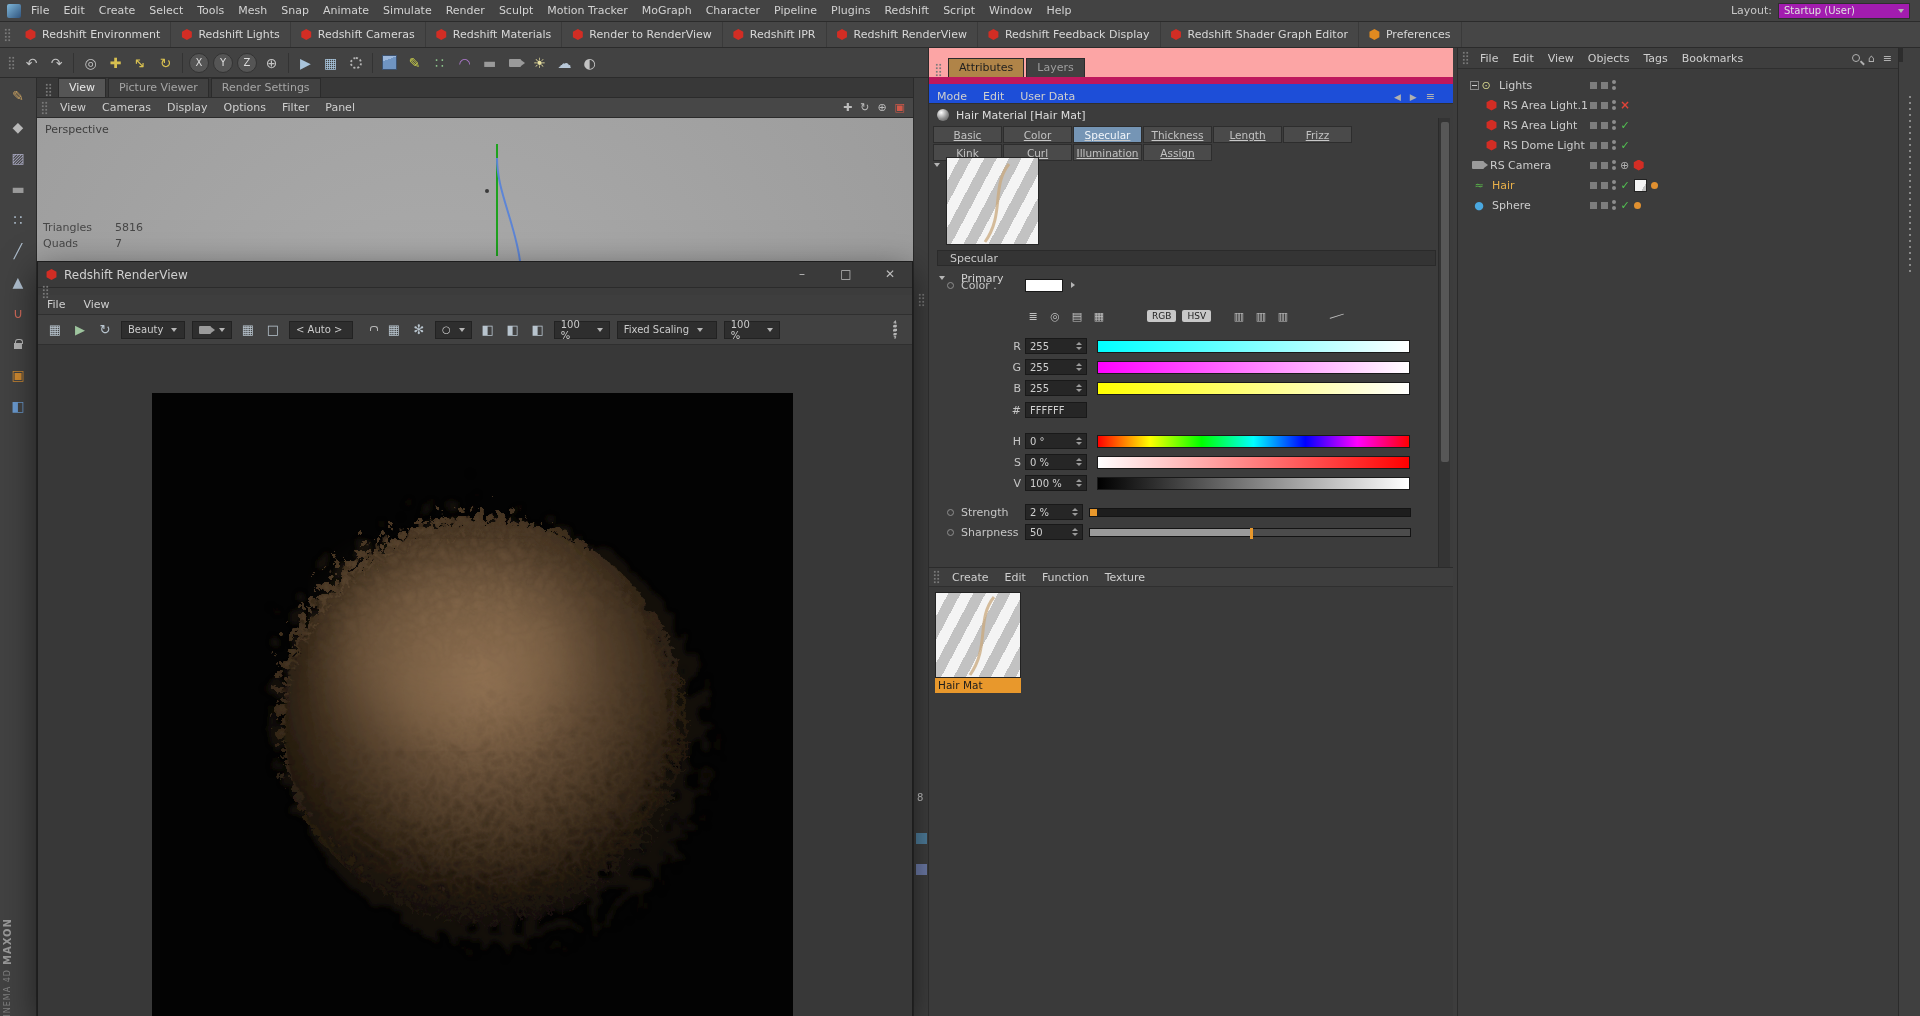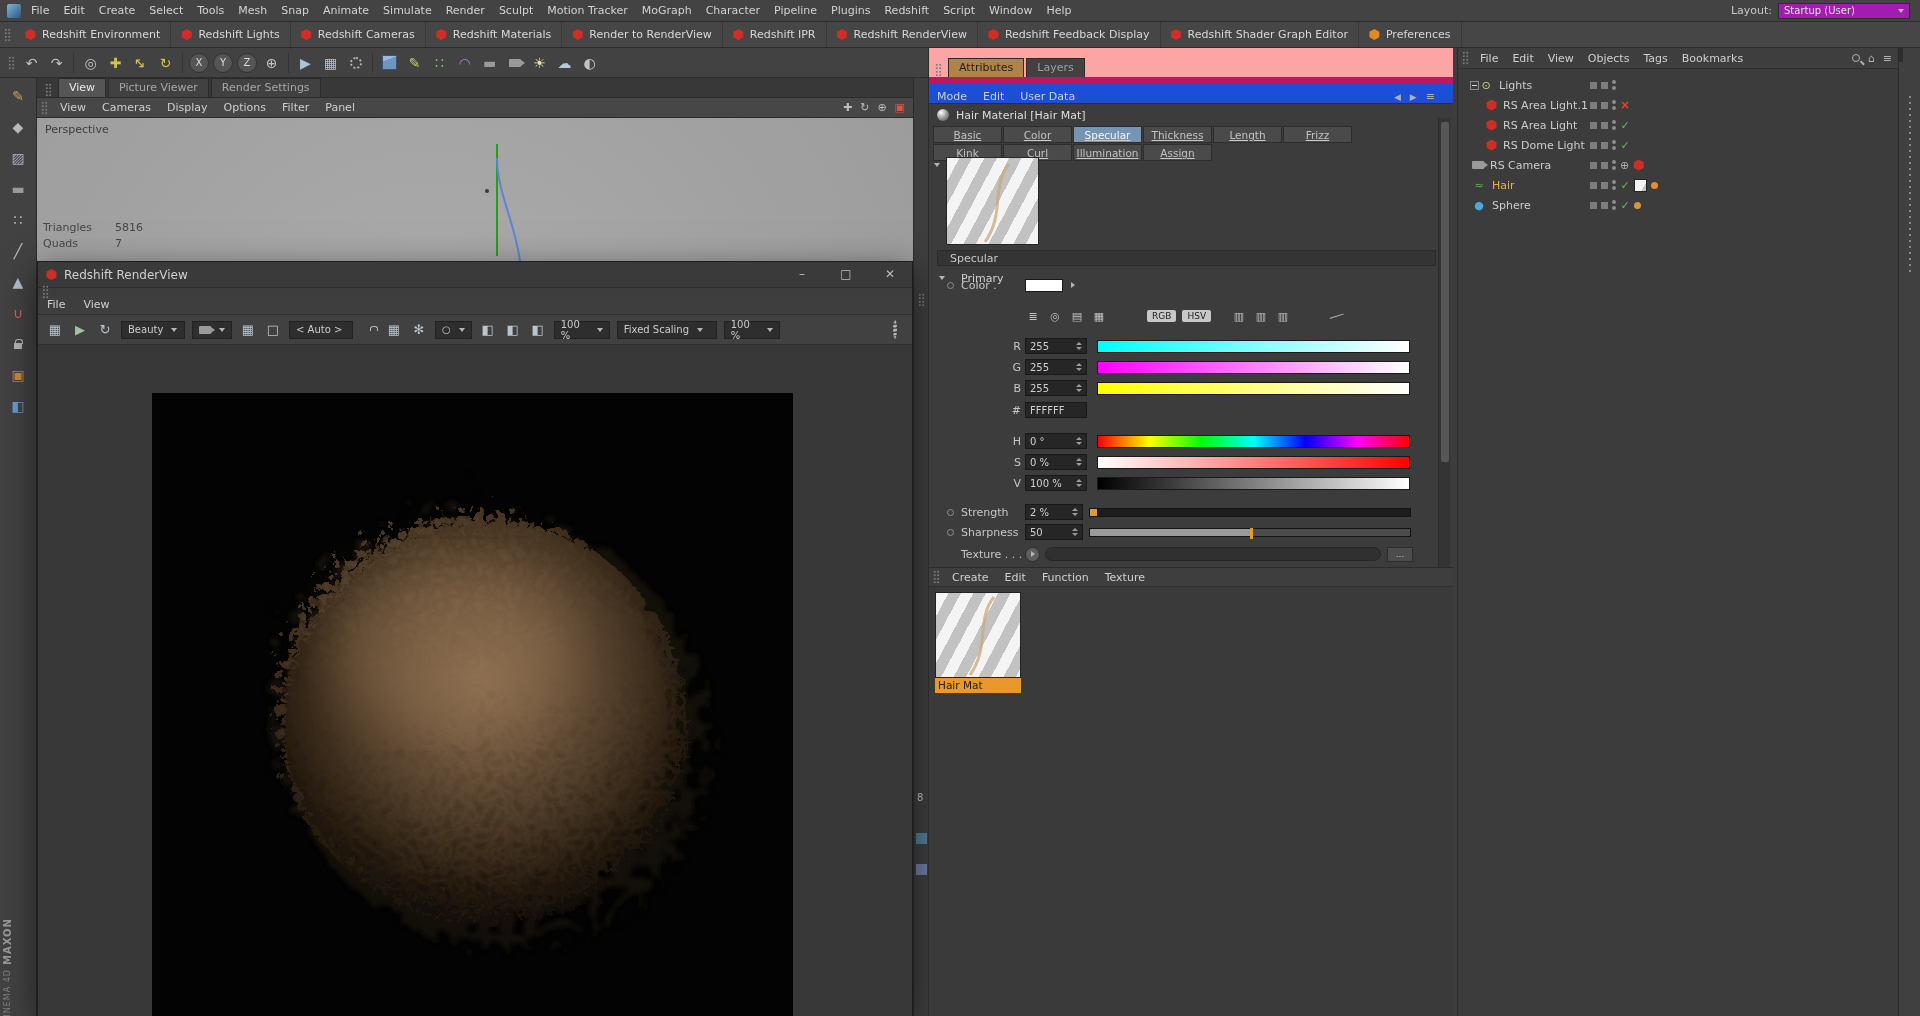--- a/index.html
+++ b/index.html
@@ -590,28 +590,20 @@
         <span>50</span>
         <span class="step">
           <i class="up"></i>
           <i class="dn"></i>
         </span>
       </span>
     <span class="minislider" style="background:linear-gradient(to right,#9a9a9a 0 50%,#4c4c4c 50%)">
         <span style="position:absolute;left:50%;top:-1px;width:3px;height:11px;background:#e8982c"></span>
       </span>
   </div>
-  <div class="arow" style="top:497px">
-    <span style="position:absolute;left:32px;color:#c6c6c6">Texture . . .</span>
-    <span class="roundbtn">
-        <span class="cr"></span>
-      </span>
-    <span class="texfield"></span>
-    <span class="morebtn">...</span>
-  </div>
 
   <div class="atscroll">
       <span class="thumb"></span>
     </div>
 </div>
 
 <div class="mats">
   <div class="mtmenu">
     <span class="handle"></span>
     <span class="mi">Create</span>

